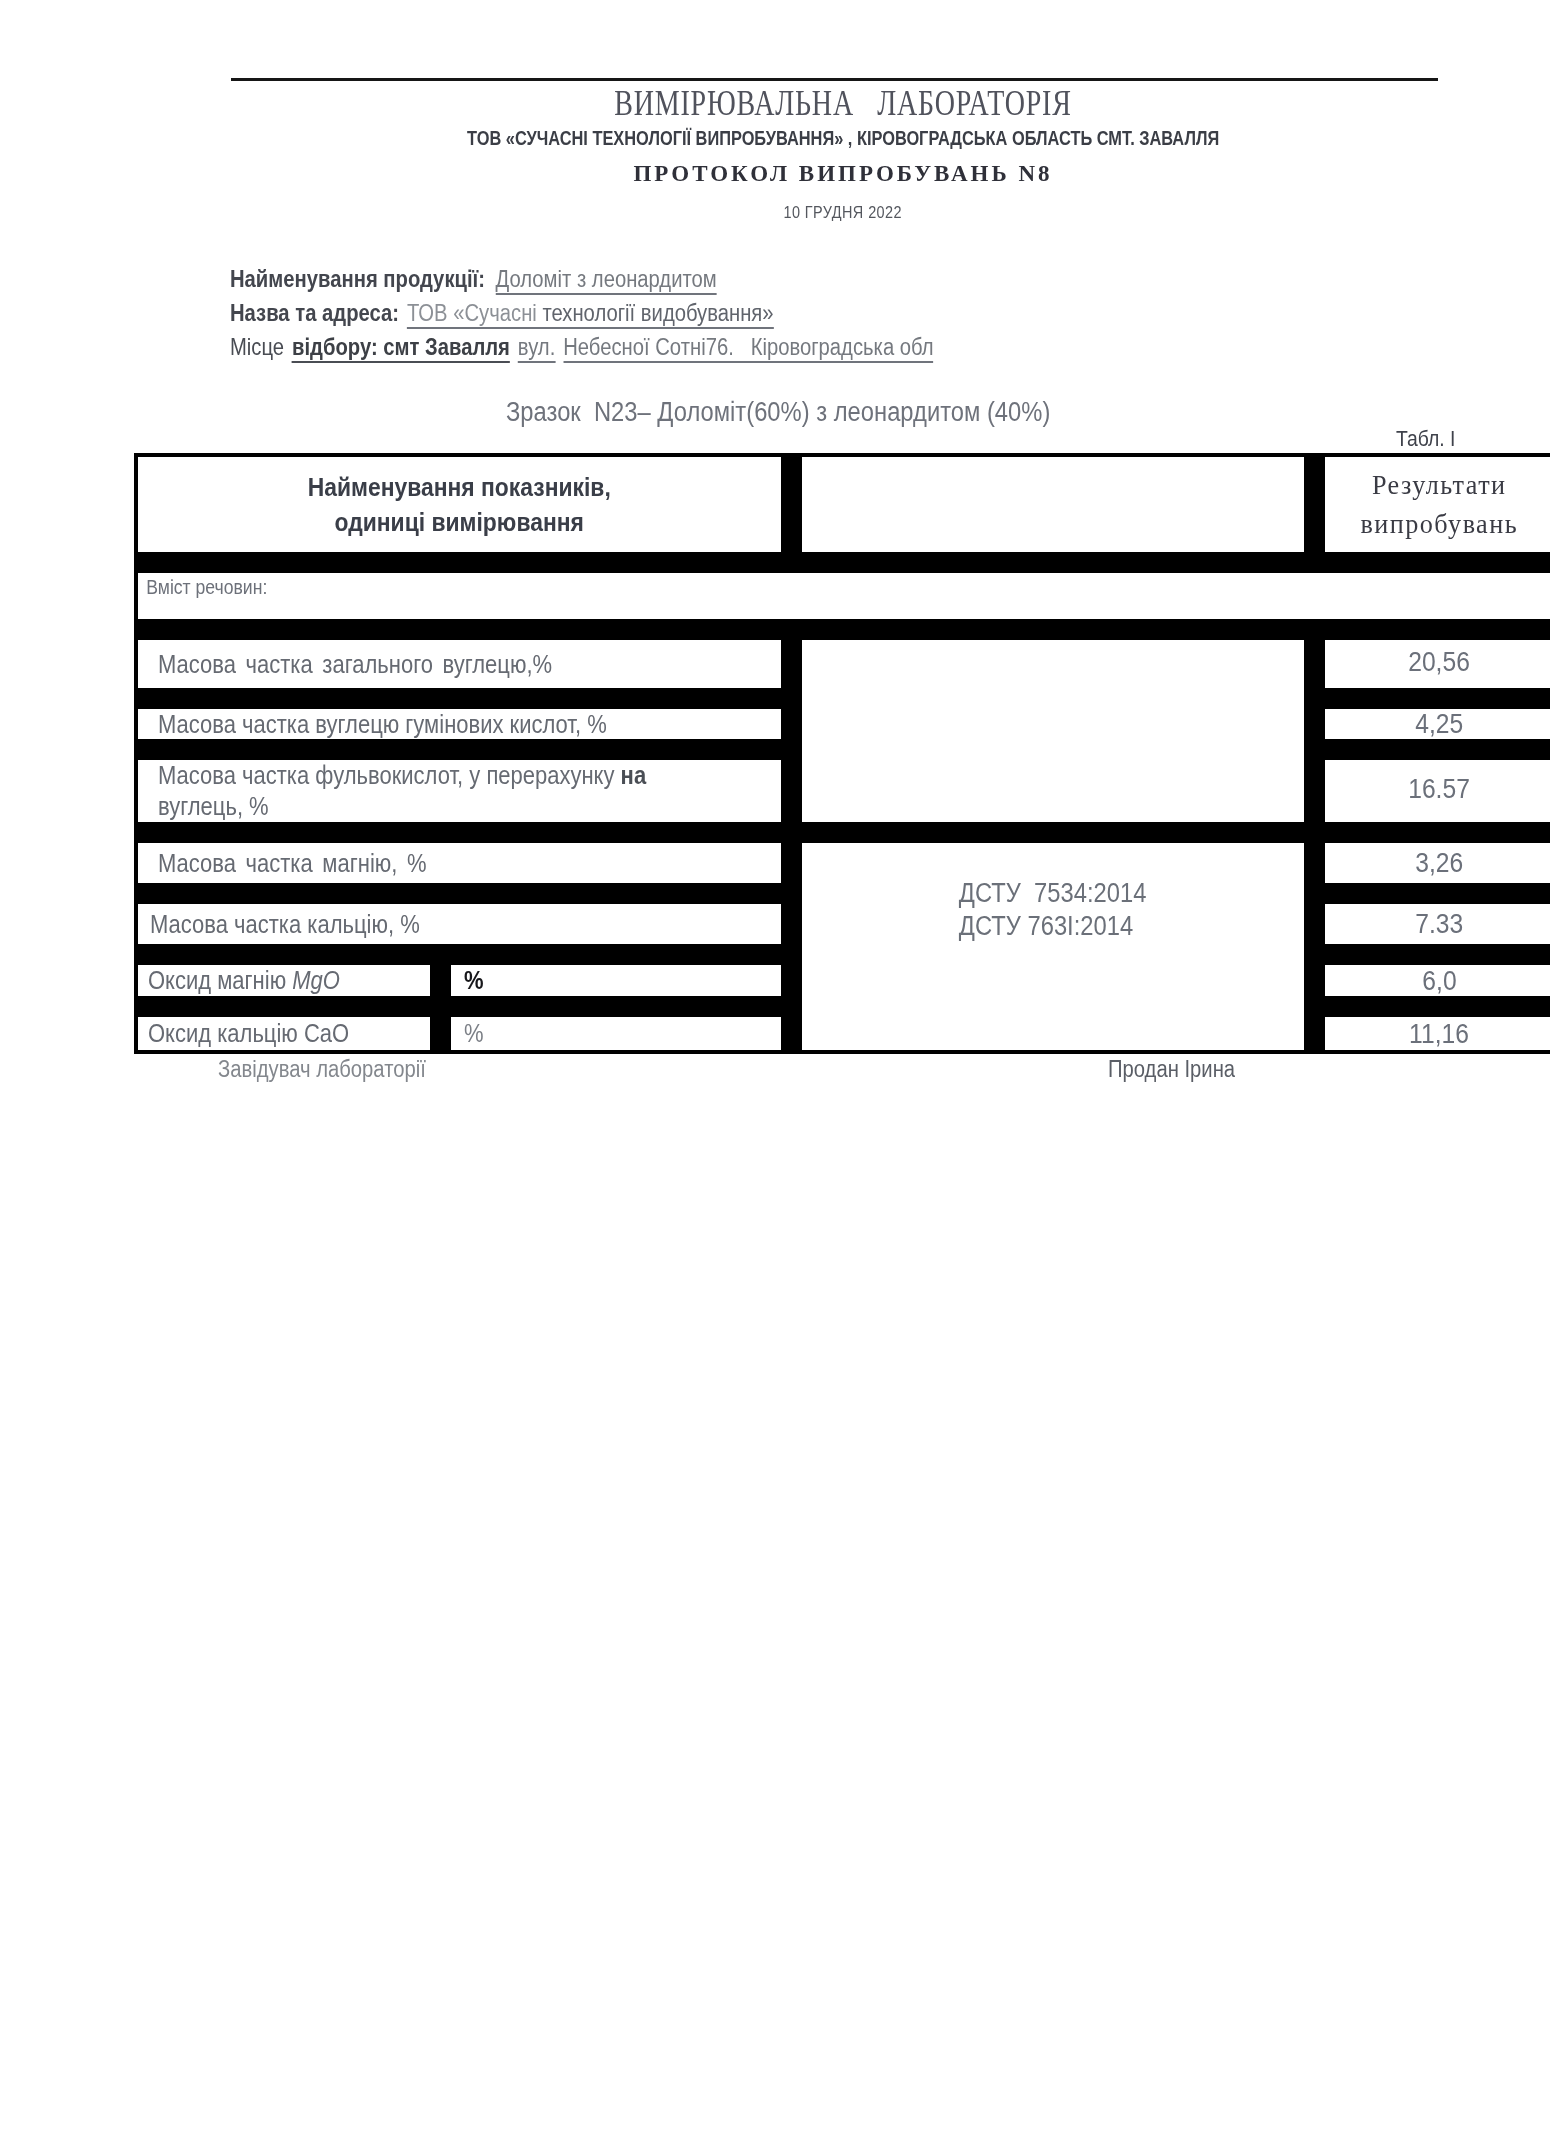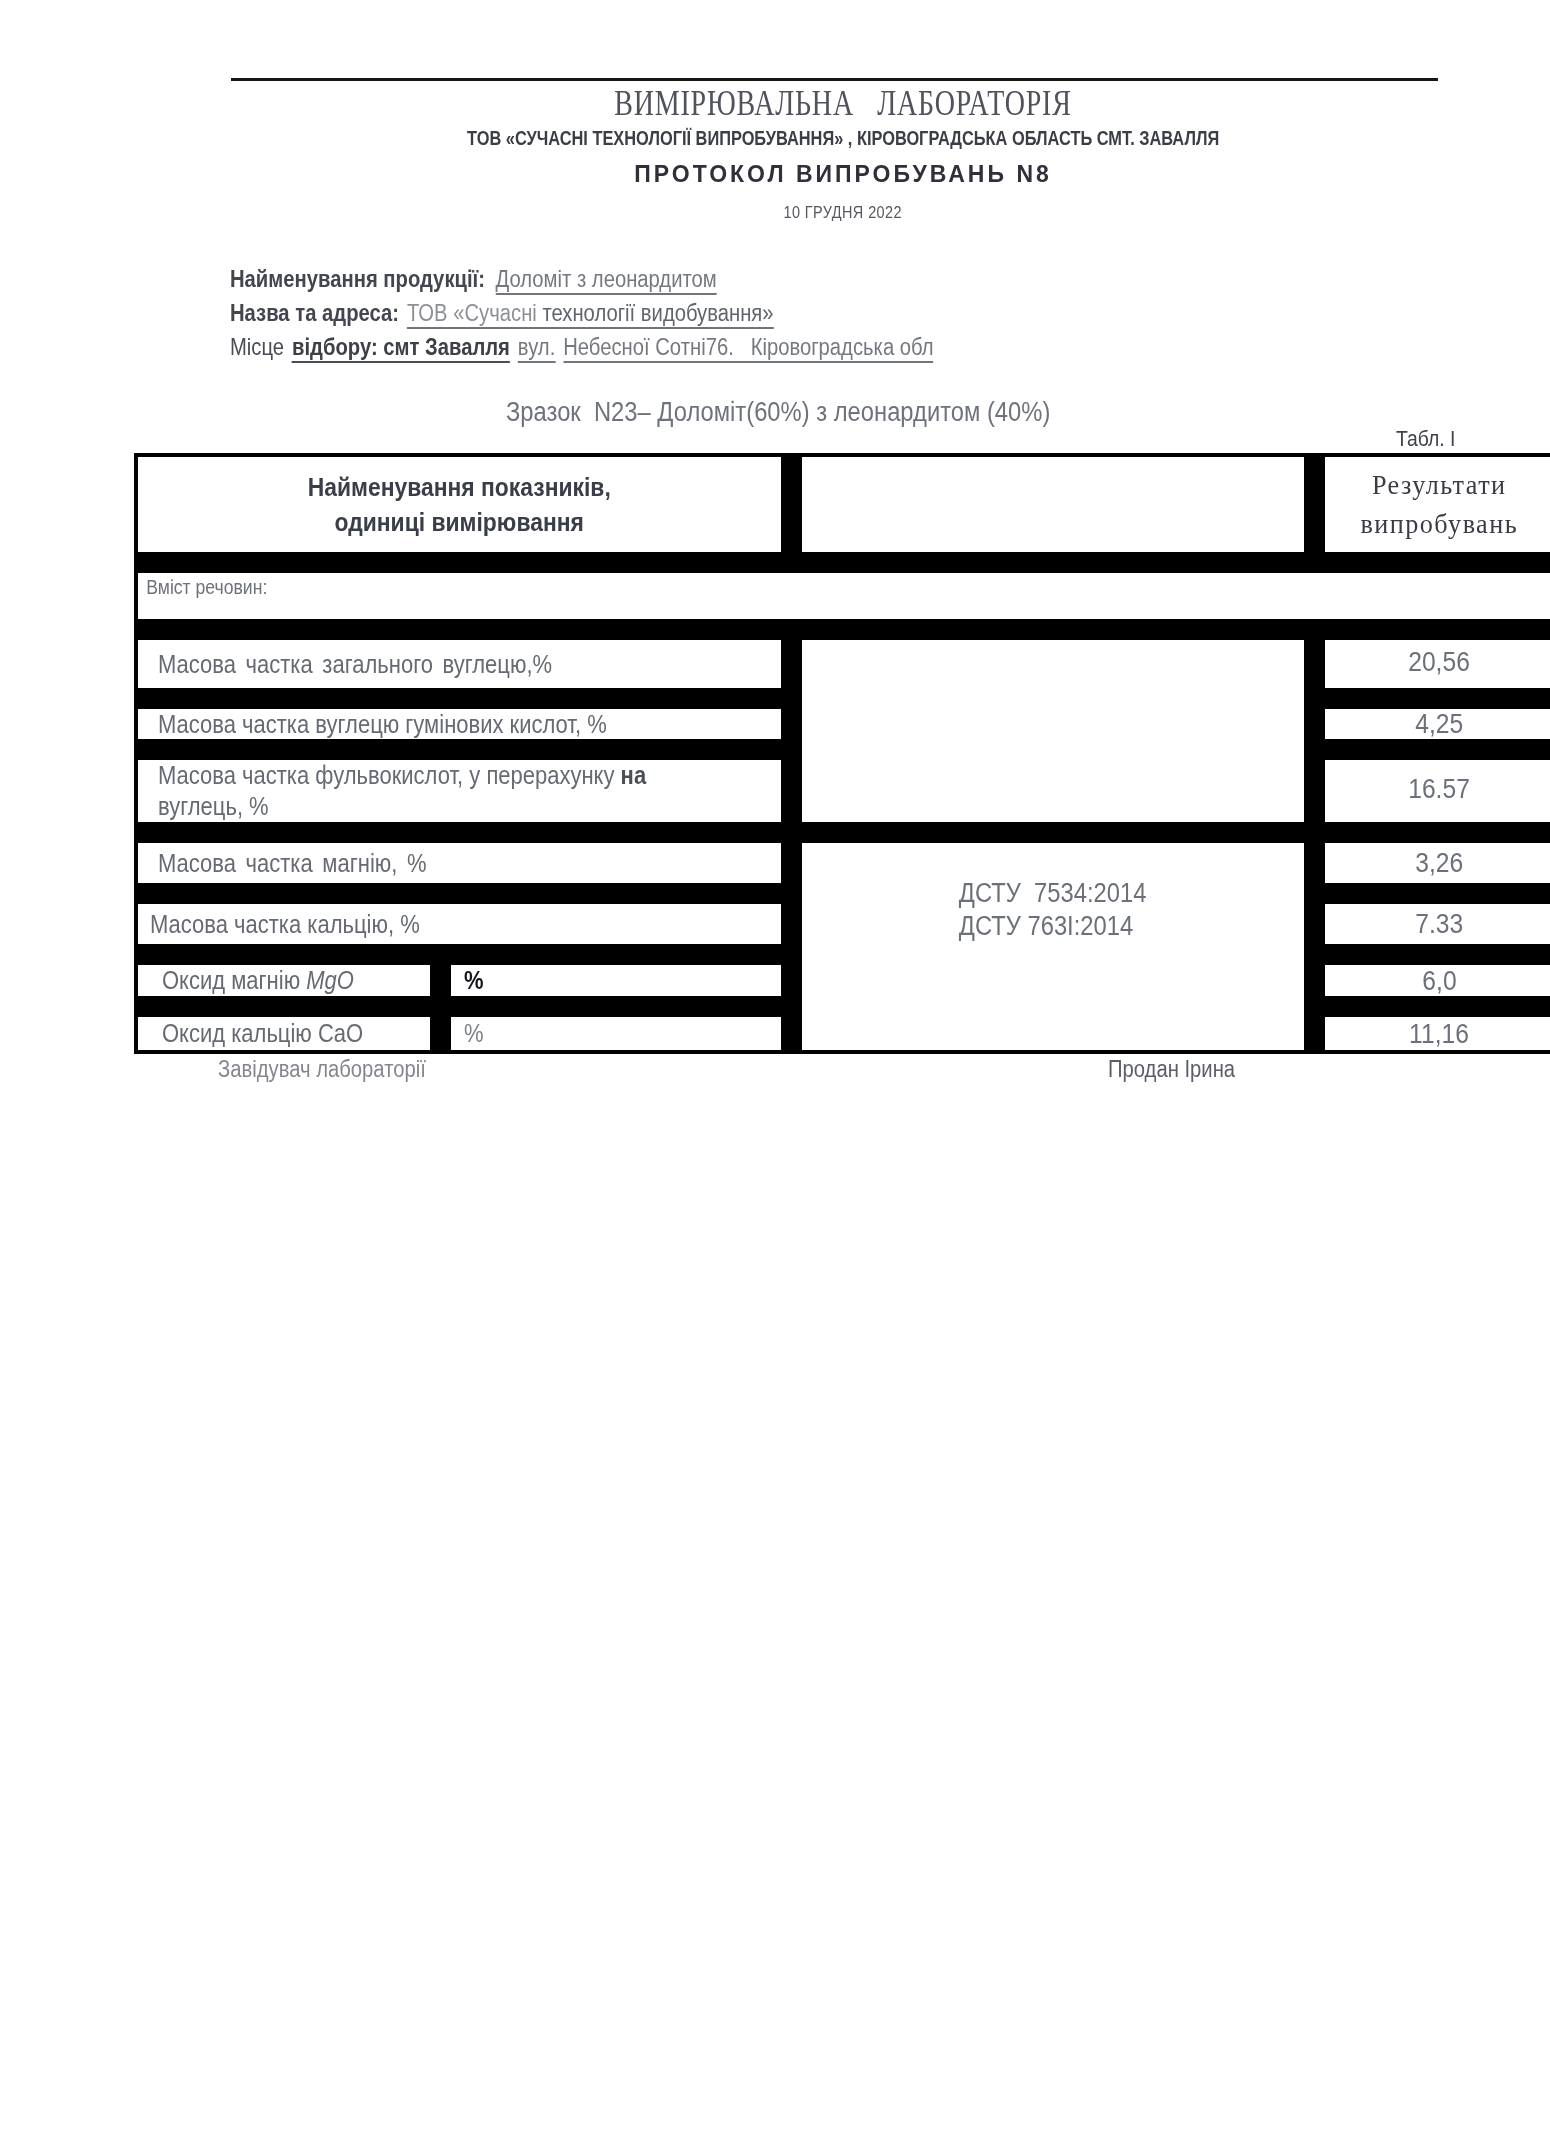--- a/index.html
+++ b/index.html
@@ -25,21 +25,21 @@
     font-size:35px; color:#50525c; letter-spacing:1px;
     transform:scaleX(0.80); transform-origin:center center;
     display:inline-block; white-space:nowrap;
   }
   .org-line {
     font-size:21px; font-weight:700; color:#3b3e46;
     transform:scaleX(0.78); transform-origin:center center;
     display:inline-block; white-space:nowrap;
   }
   .protocol-title {
-    font-family:Liberation Sans, sans-serif;
+    font-family:Liberation Serif, serif;
     font-size:23px; font-weight:700; letter-spacing:3px; color:#2f3039;
     display:inline-block; white-space:nowrap;
   }
   .date-line {
     font-size:17px; color:#54575e; letter-spacing:0.5px;
     transform:scaleX(0.85); transform-origin:center center;
     display:inline-block; white-space:nowrap;
   }
 
   
@@ -80,21 +80,21 @@
     transform:scaleX(0.97); transform-origin:center center; display:inline-block;
   }
   .c-band { grid-row:2; grid-column:1/5; align-items:flex-start; padding-top:3px; }
   .band-txt { font-size:20px; color:#6d717a; }
 
   .c-label { grid-column:1/3; padding-left:20px; }
   .label-txt { font-size:25px; color:#666a72; line-height:31px; }
   .ws { word-spacing:4px; }
   .lbl-bold { color:#4a4e55; font-weight:700; }
 
-  .c-name { grid-column:1; padding-left:24px; }
+  .c-name { grid-column:1; padding-left:10px; }
   .c-unit { grid-column:2; padding-left:13px; }
   .unit-bold { font-size:25px; font-weight:700; color:#17171b; }
   .unit-reg  { font-size:25px; color:#7b7f86; }
 
   .c-val { grid-column:4; justify-content:center; }
   .val-txt { font-size:28px; color:#6b707a; }
   .vbottom { align-items:center; padding-bottom:4px; }
 
   .c-mid-empty { grid-column:3; grid-row:3/6; }
   .c-mid-dstu  { grid-column:3; grid-row:6/10; justify-content:center; align-items:flex-start; padding-top:34px; }

